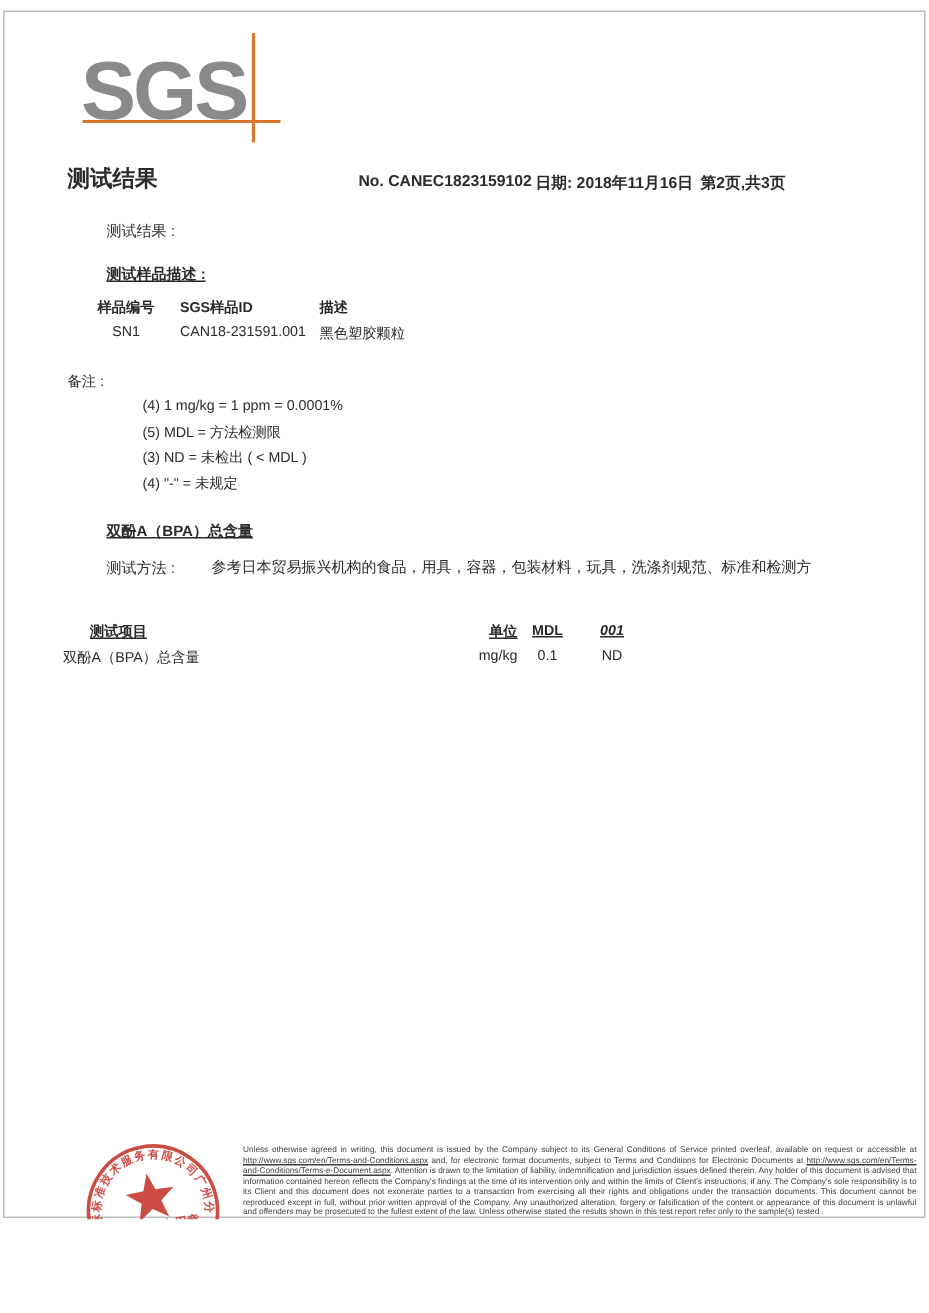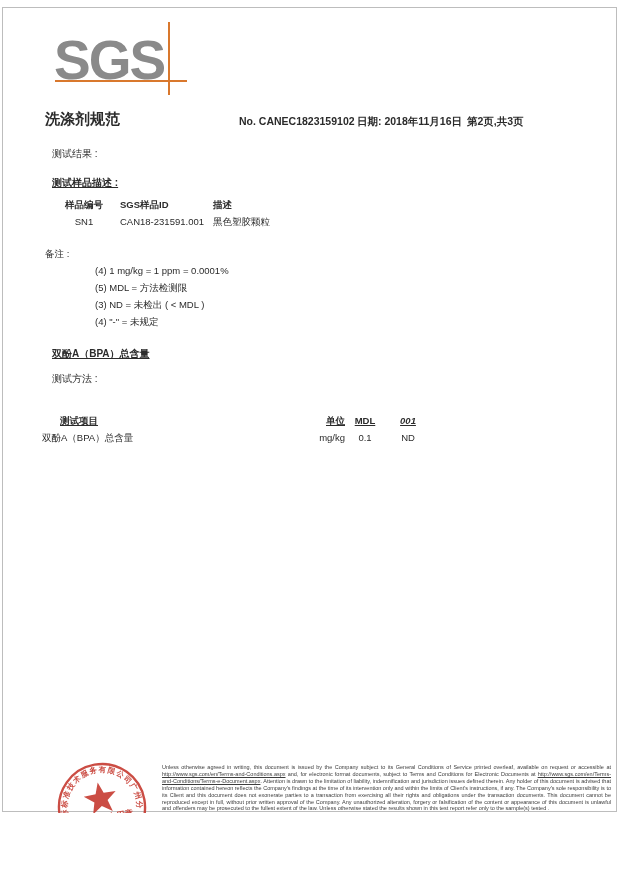--- a/index.html
+++ b/index.html
@@ -16,21 +16,21 @@
              letter-spacing:-2px;font-weight:bold;}
   .logo-hline{left:55px;top:80px;width:132px;height:2px;background:#d9782d;}
   .logo-vline{left:168px;top:22px;width:2px;height:73px;background:#d9782d;}
 
   
   .hdr-title{left:45px;top:110px;font-size:15px;}
   .hdr-no{left:207px;top:115px;font-size:10.5px;padding-left:32px;}
   .hdr-date{left:357px;top:115px;font-size:10.5px;}
   .hdr-page{left:467px;top:115px;font-size:10.5px;}
 
-  .t10{font-size:10px;}
+  .t10{font-size:10px;margin-left:19px;}
   .t95{font-size:9.5px;}
 
   
   .sc1{left:45px;width:78px;text-align:center;}
   .sc2{left:120px;width:92px;white-space:nowrap;}
   .sc3{left:213px;}
   .srow1{top:199px;}
   .srow2{top:216px;}
 
   
@@ -70,21 +70,21 @@
 </head>
 <body>
 
 <div class="page">
   <div class="abs page-border"></div>
 
   <div class="abs logo-text">SGS</div>
   <div class="abs logo-hline"></div>
   <div class="abs logo-vline"></div>
 
-  <div class="abs hdr-title b">洗涤剂规范</div>
+  <div class="abs hdr-title b">测试结果</div>
   <div class="abs hdr-no b">No. CANEC1823159102</div>
   <div class="abs hdr-date b">日期: 2018年11月16日</div>
   <div class="abs hdr-page b">第2页,共3页</div>
 
   <div class="abs t10" style="left:52px;top:147px">测试结果 :</div>
 
   <div class="abs t10 b u" style="left:52px;top:176px">测试样品描述 :</div>
   <div class="abs t95 b sc1 srow1">样品编号</div>
   <div class="abs t95 b sc2 srow1">SGS样品ID</div>
   <div class="abs t95 b sc3 srow1">描述</div>
@@ -93,20 +93,21 @@
   <div class="abs t95 sc3 srow2">黑色塑胶颗粒</div>
 
   <div class="abs t95" style="left:45px;top:248px">备注 :</div>
   <div class="abs t95 note" style="top:265px">(4) 1 mg/kg = 1 ppm = 0.0001%</div>
   <div class="abs t95 note" style="top:282px">(5) MDL = 方法检测限</div>
   <div class="abs t95 note" style="top:299px">(3) ND = 未检出 ( &lt; MDL )</div>
   <div class="abs t95 note" style="top:316px">(4) "-" = 未规定</div>
 
   <div class="abs t10 b u" style="left:52px;top:347px">双酚A（BPA）总含量</div>
   <div class="abs t10" style="left:52px;top:372px">测试方法 :</div>
+  <div class="abs t10" style="left:122px;top:371px">参考日本贸易振兴机构的食品，用具，容器，包装材料，玩具，洗涤剂规范、标准和检测方</div>
 
   <div class="abs t95 b u bc1h brow1">测试项目</div>
   <div class="abs t95 b u bc2 brow1">单位</div>
   <div class="abs t95 b u bc3 brow1">MDL</div>
   <div class="abs t95 b u i bc4 brow1">001</div>
   <div class="abs t95 bc1 brow2">双酚A（BPA）总含量</div>
   <div class="abs t95 bc2 brow2">mg/kg</div>
   <div class="abs t95 bc3 brow2">0.1</div>
   <div class="abs t95 bc4 brow2">ND</div>
 

